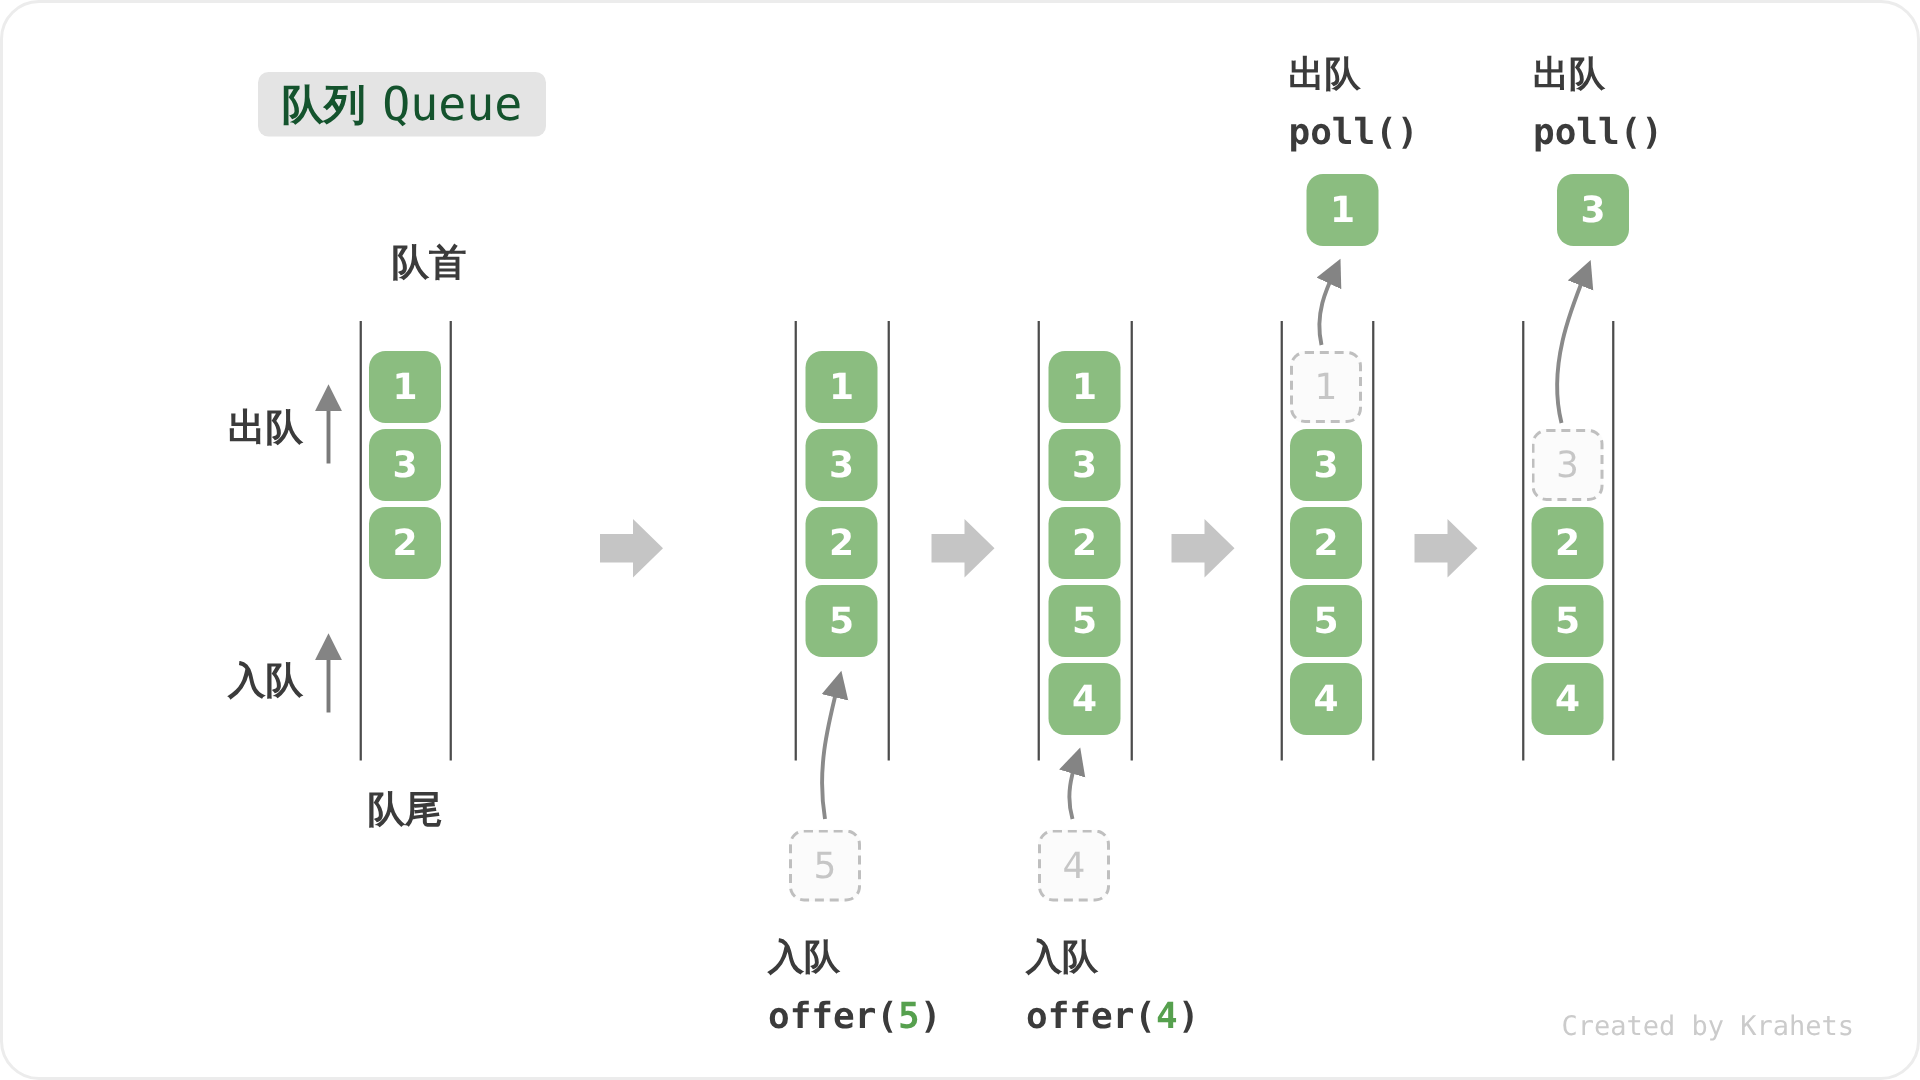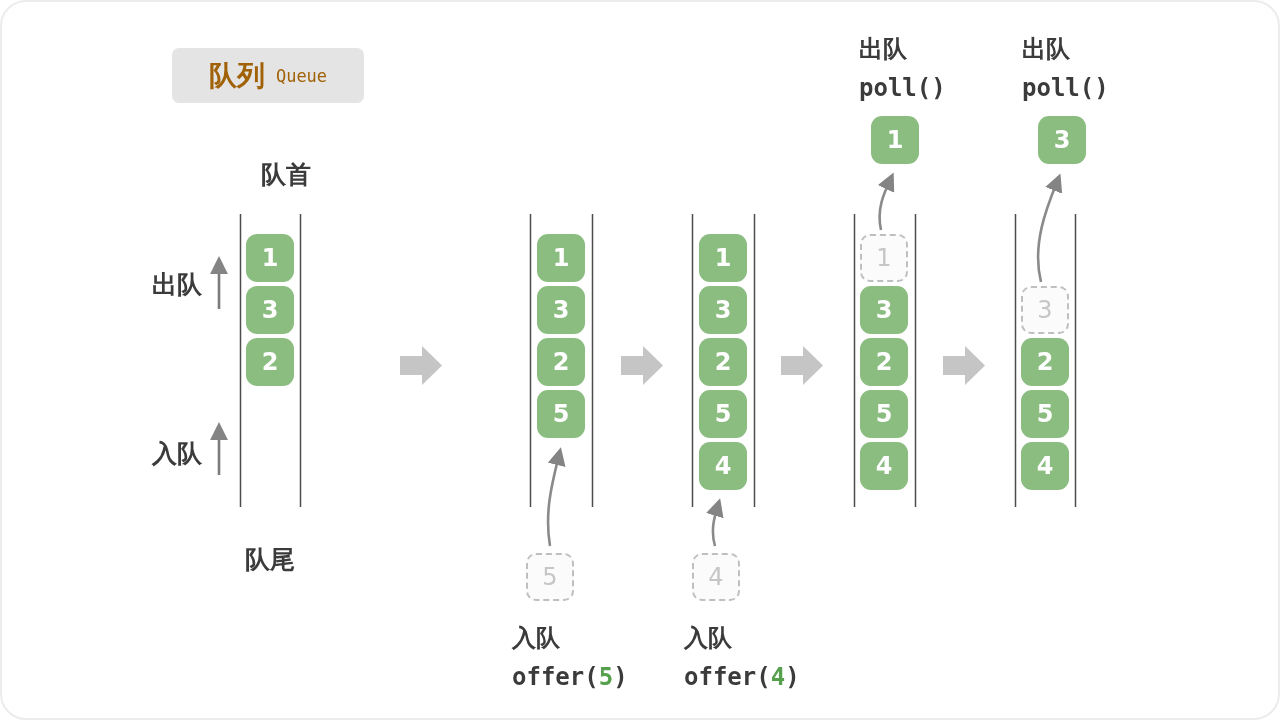--- a/index.html
+++ b/index.html
@@ -10,27 +10,27 @@
     position: absolute; inset: 0;
     background: #ffffff;
     border: 2px solid #ececec;
     border-radius: 26px;
   }
 
   .abs { position: absolute; }
 
   
   .badge {
-    left: 170px; top: 46px; width: 192px; height: 55px;
+    left: 170px; top: 46px; width: 192px; height: 43px;
     background: #e4e4e4; border-radius: 7px;
     display: flex; align-items: center; justify-content: center; gap: 11px;
-    color: #a16207;
+    color: #14532d;
   }
   .badge .zh { font-size: 28px; font-weight: bold; }
-  .badge .en { font-size: 17px; font-family: "DejaVu Sans Mono", "Liberation Mono", monospace; font-weight: 500; }
+  .badge .en { font-size: 31px; font-family: "DejaVu Sans Mono", "Liberation Mono", monospace; font-weight: 500; }
 
   
   .cjk-label { font-size: 25px; font-weight: bold; color: #3b3b3b; white-space: nowrap; }
 
   
   .vbox {
     width: 48px; height: 48px; border-radius: 11px;
     background: #8bbd80; color: #ffffff;
     display: flex; align-items: center; justify-content: center;
     font-size: 24px; font-weight: 600;
@@ -105,21 +105,21 @@
       <path d="M941,354 h22 v-10 l20,19.5 l-20,19.5 v-10 h-22 z"></path>
     </g>
   </svg>
 
   <div class="abs badge">
     <span class="zh">队列</span>
     <span class="en">Queue</span>
   </div>
 
   <div class="abs cjk-label" style="left:259px; top:156px;">队首</div>
-  <div class="abs cjk-label" style="left:243px; top:541px;">队尾</div>
+  <div class="abs cjk-label" style="left:243px; top:521px;">队尾</div>
   <div class="abs cjk-label" style="left:150px; top:266px;">出队</div>
   <div class="abs cjk-label" style="left:150px; top:435px;">入队</div>
 
   <div>
     <div class="abs vbox" style="left:244px; top:232px;">1</div>
     <div class="abs vbox" style="left:244px; top:284px;">3</div>
     <div class="abs vbox" style="left:244px; top:336px;">2</div>
   </div>
 
   <div>
@@ -165,14 +165,15 @@
       <span class="zh">出队</span>
       <span class="code">poll()</span>
     </div>
     <div class="abs vbox" style="left:1036px; top:114px;">3</div>
     <div class="abs gbox" style="left:1019px; top:284px;">3</div>
     <div class="abs vbox" style="left:1019px; top:336px;">2</div>
     <div class="abs vbox" style="left:1019px; top:388px;">5</div>
     <div class="abs vbox" style="left:1019px; top:440px;">4</div>
   </div>
 
+  <div class="abs watermark">Created by Krahets</div>
 
 </div>
 
 </body></html>

